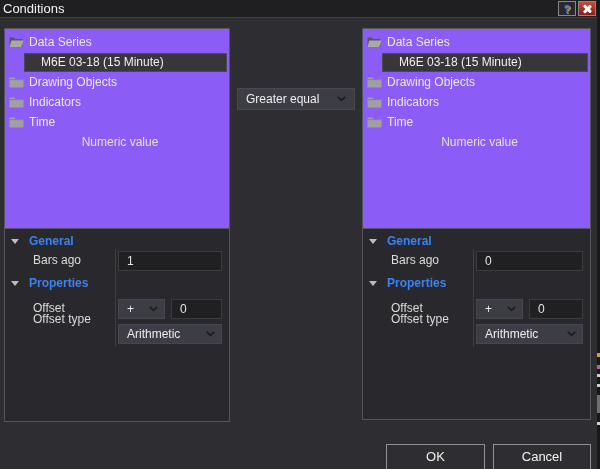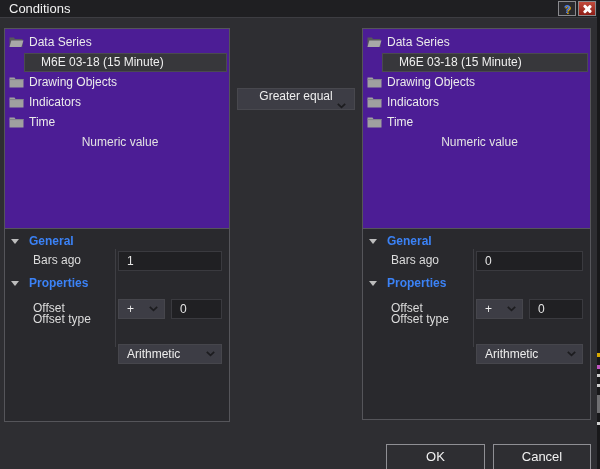--- a/index.html
+++ b/index.html
@@ -9,59 +9,59 @@
     background:#2e2e32;
     font-family:"Liberation Sans", sans-serif;
     color:#e6e6e6;
     font-size:12px;
   }
   
   .titlebar {
     position:absolute; left:0; top:0; width:597px; height:18px;
     background:#1f1f22; border-bottom:1px solid #3d3d42;
   }
-  .title { position:absolute; left:9px; top:1px; font-size:13px; color:#f2f2f2; }
+  .title { position:absolute; left:3px; top:1px; font-size:13px; color:#f2f2f2; }
   .tb-btn {
     position:absolute; top:1px; width:18px; height:15px;
     border:1px solid #8a8a8e; display:flex; align-items:center; justify-content:center;
     cursor:default;
   }
   .help-btn { left:558px; background:#2a2a2e; }
   .help-glyph { font-size:11px; font-weight:bold; color:#4a7cf0; text-shadow:1px 1px 0 #d9a40a; }
   .close-btn { left:578px; background:linear-gradient(#c24b3c,#8e1d16); }
   .close-x { position:relative; width:10px; height:10px; }
   .close-x::before, .close-x::after {
     content:""; position:absolute; left:4px; top:0; width:2.6px; height:10px;
     background:#fff; border-radius:1px;
   }
   .close-x::before { transform:rotate(45deg); }
   .close-x::after  { transform:rotate(-45deg); }
 
   
   .tree-panel {
     position:absolute; top:28px; height:236px;
-    background:#4c1d95; border:1px solid #55555a;
+    background:#8b5cf6; border:1px solid #55555a;
     padding-top:3px;
   }
   .tree-panel.left  { left:4px;   width:226px; }
   .tree-panel.right { left:362px; width:229px; }
   .tree-row { height:20px; display:flex; align-items:center; color:#ebebeb; }
   .tree-row .f-icon { margin-left:4px; margin-right:5px; flex:0 0 auto; display:flex; }
   .tree-row.plain { padding-left:6px; color:#e2e2e2;justify-content:center; }
   .tree-sel {
     margin-left:19px; margin-right:2px; flex:1; height:19px;
     background:#37373b; border:1px solid #4a4a4f;
     display:flex; align-items:center; padding-left:16px; color:#f0f0f0;
   }
 
   
   .op-dd {
     position:absolute; left:237px; top:88px; width:118px; height:22px;
     background:#3d3d45; border:1px solid #48484e;
-    display:flex; align-items:center; padding:0 8px; color:#efefef;flex-direction:column;
+    display:flex; align-items:center; padding:0 8px; color:#efefef;
   }
   .op-dd .chev { margin-left:auto; display:flex; }
 
   
   .props-panel {
     position:absolute; top:228px; height:194px;
     background:#29292d; border:1px solid #55555a;
   }
   .props-panel.left  { left:4px;   width:226px; }
   .props-panel.right { left:362px; width:229px; height:192px; }
@@ -82,21 +82,21 @@
   .dd .chev { margin-left:auto; display:flex; }
   
   .hdr.general   { top:4px; }
   .lbl.bars      { top:21px;text-align:right; }
   .inp.bars      { top:22px; left:113px; right:7px; }
   .hdr.props2    { top:46px; }
   .lbl.offset    { top:69px; }
   .dd.sign       { top:70px; left:113px; width:47px; }
   .inp.offset    { top:70px; left:166px; right:7px; }
   .lbl.otype     { top:80px; }
-  .dd.otype      { top:95px; left:113px; right:7px;margin-top:20px; }
+  .dd.otype      { top:95px; left:113px; right:7px; }
 
   
   .btn {
     position:absolute; top:444px; height:30px; background:#2e2e32;
     border:1px solid #8f8f94; color:#f2f2f2; font-size:13px;
     display:flex; align-items:flex-start; justify-content:center; padding-top:4px;
   }
   .btn.ok { left:386px; width:99px; }
   .btn.cancel { left:493px; width:98px; }
 

